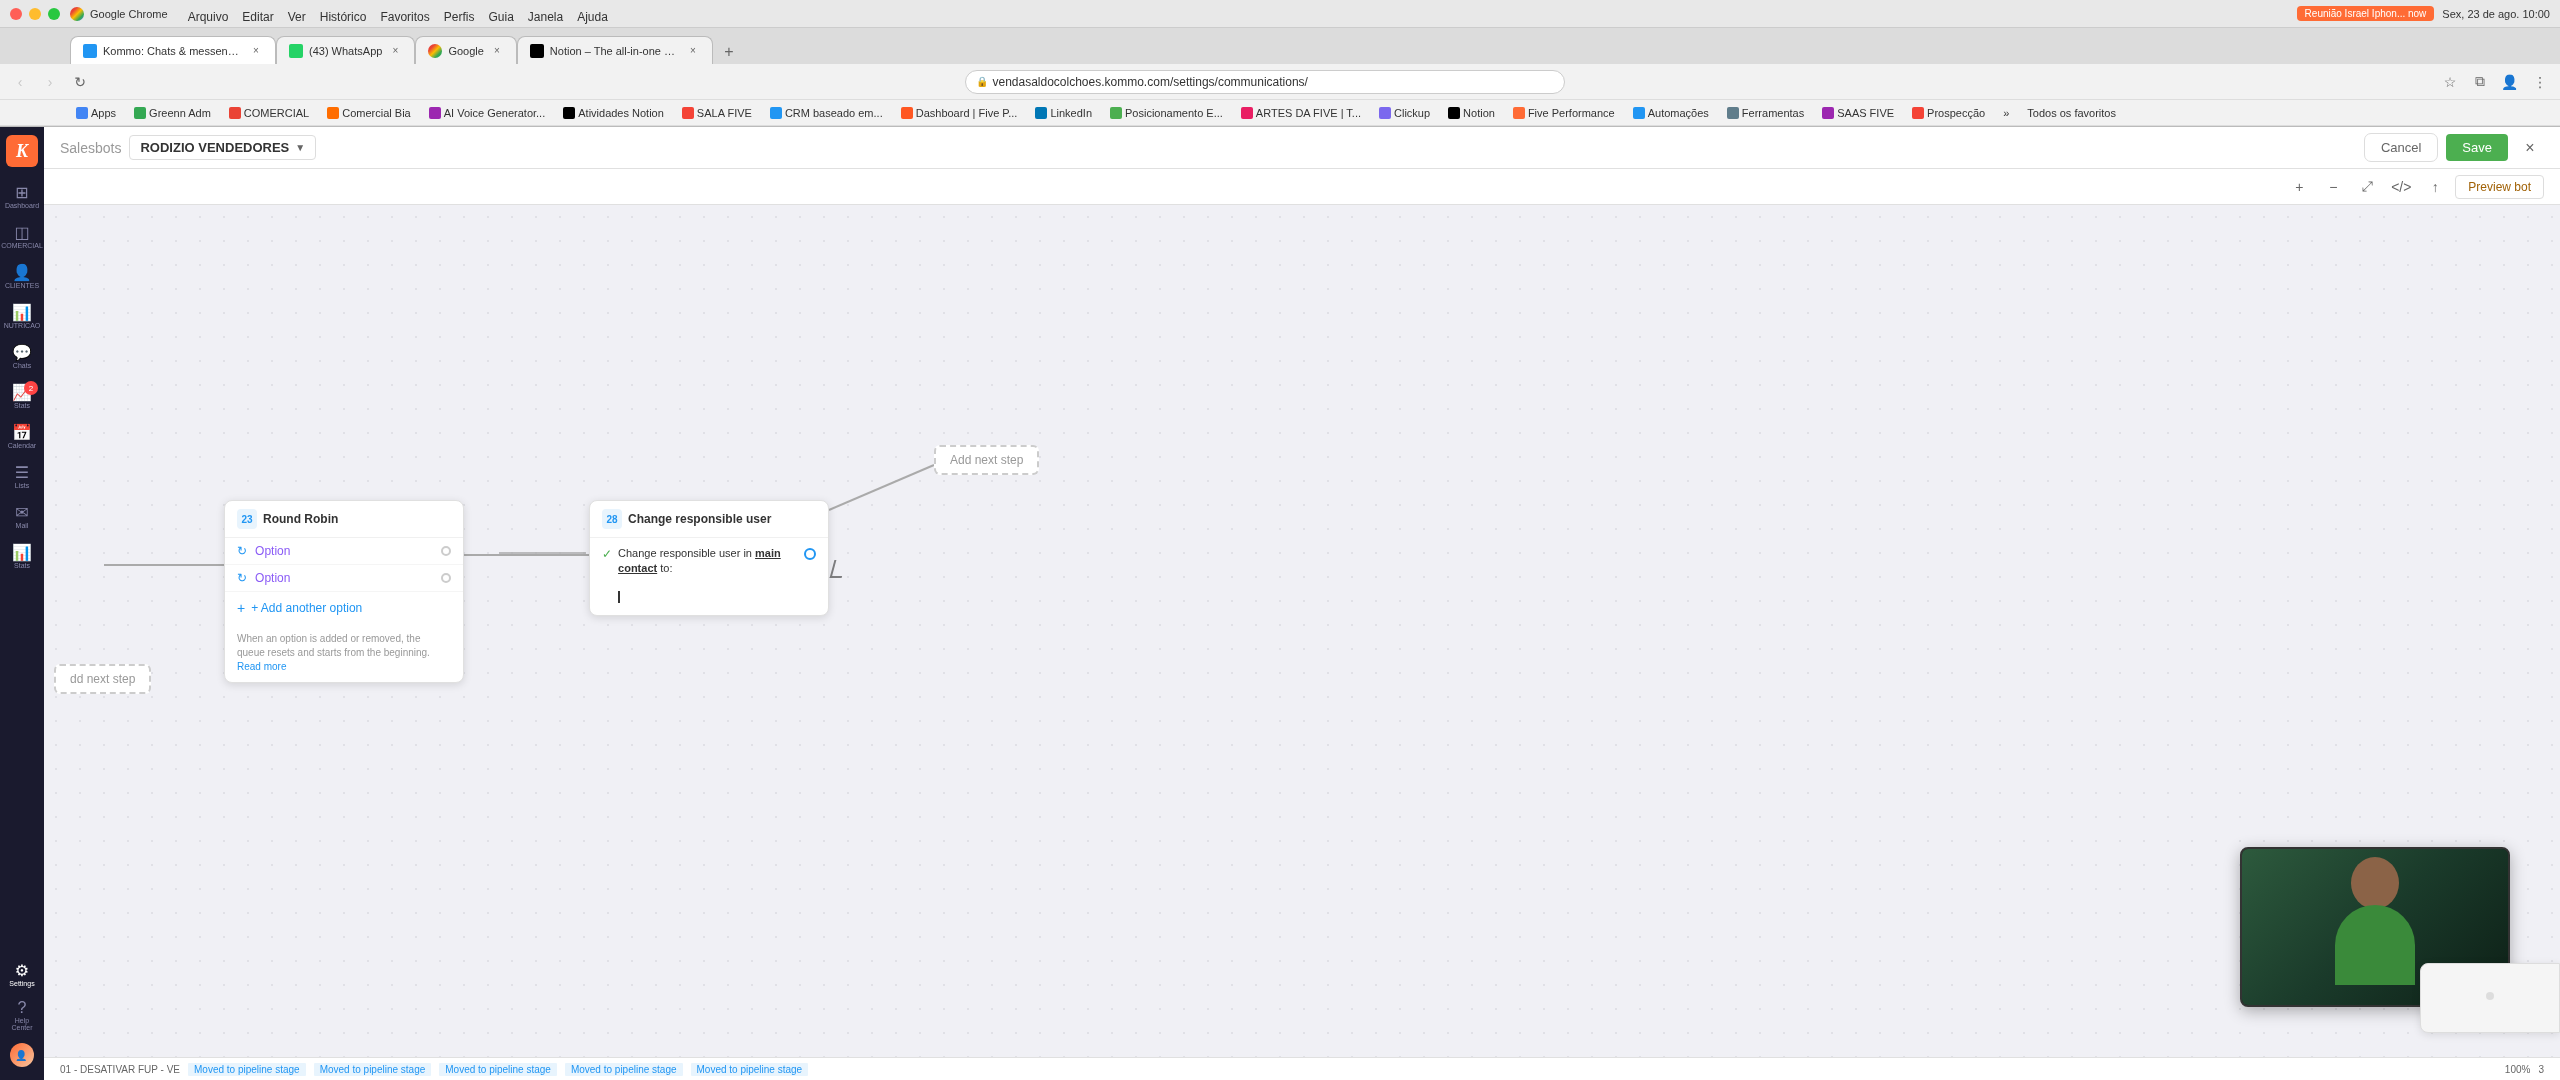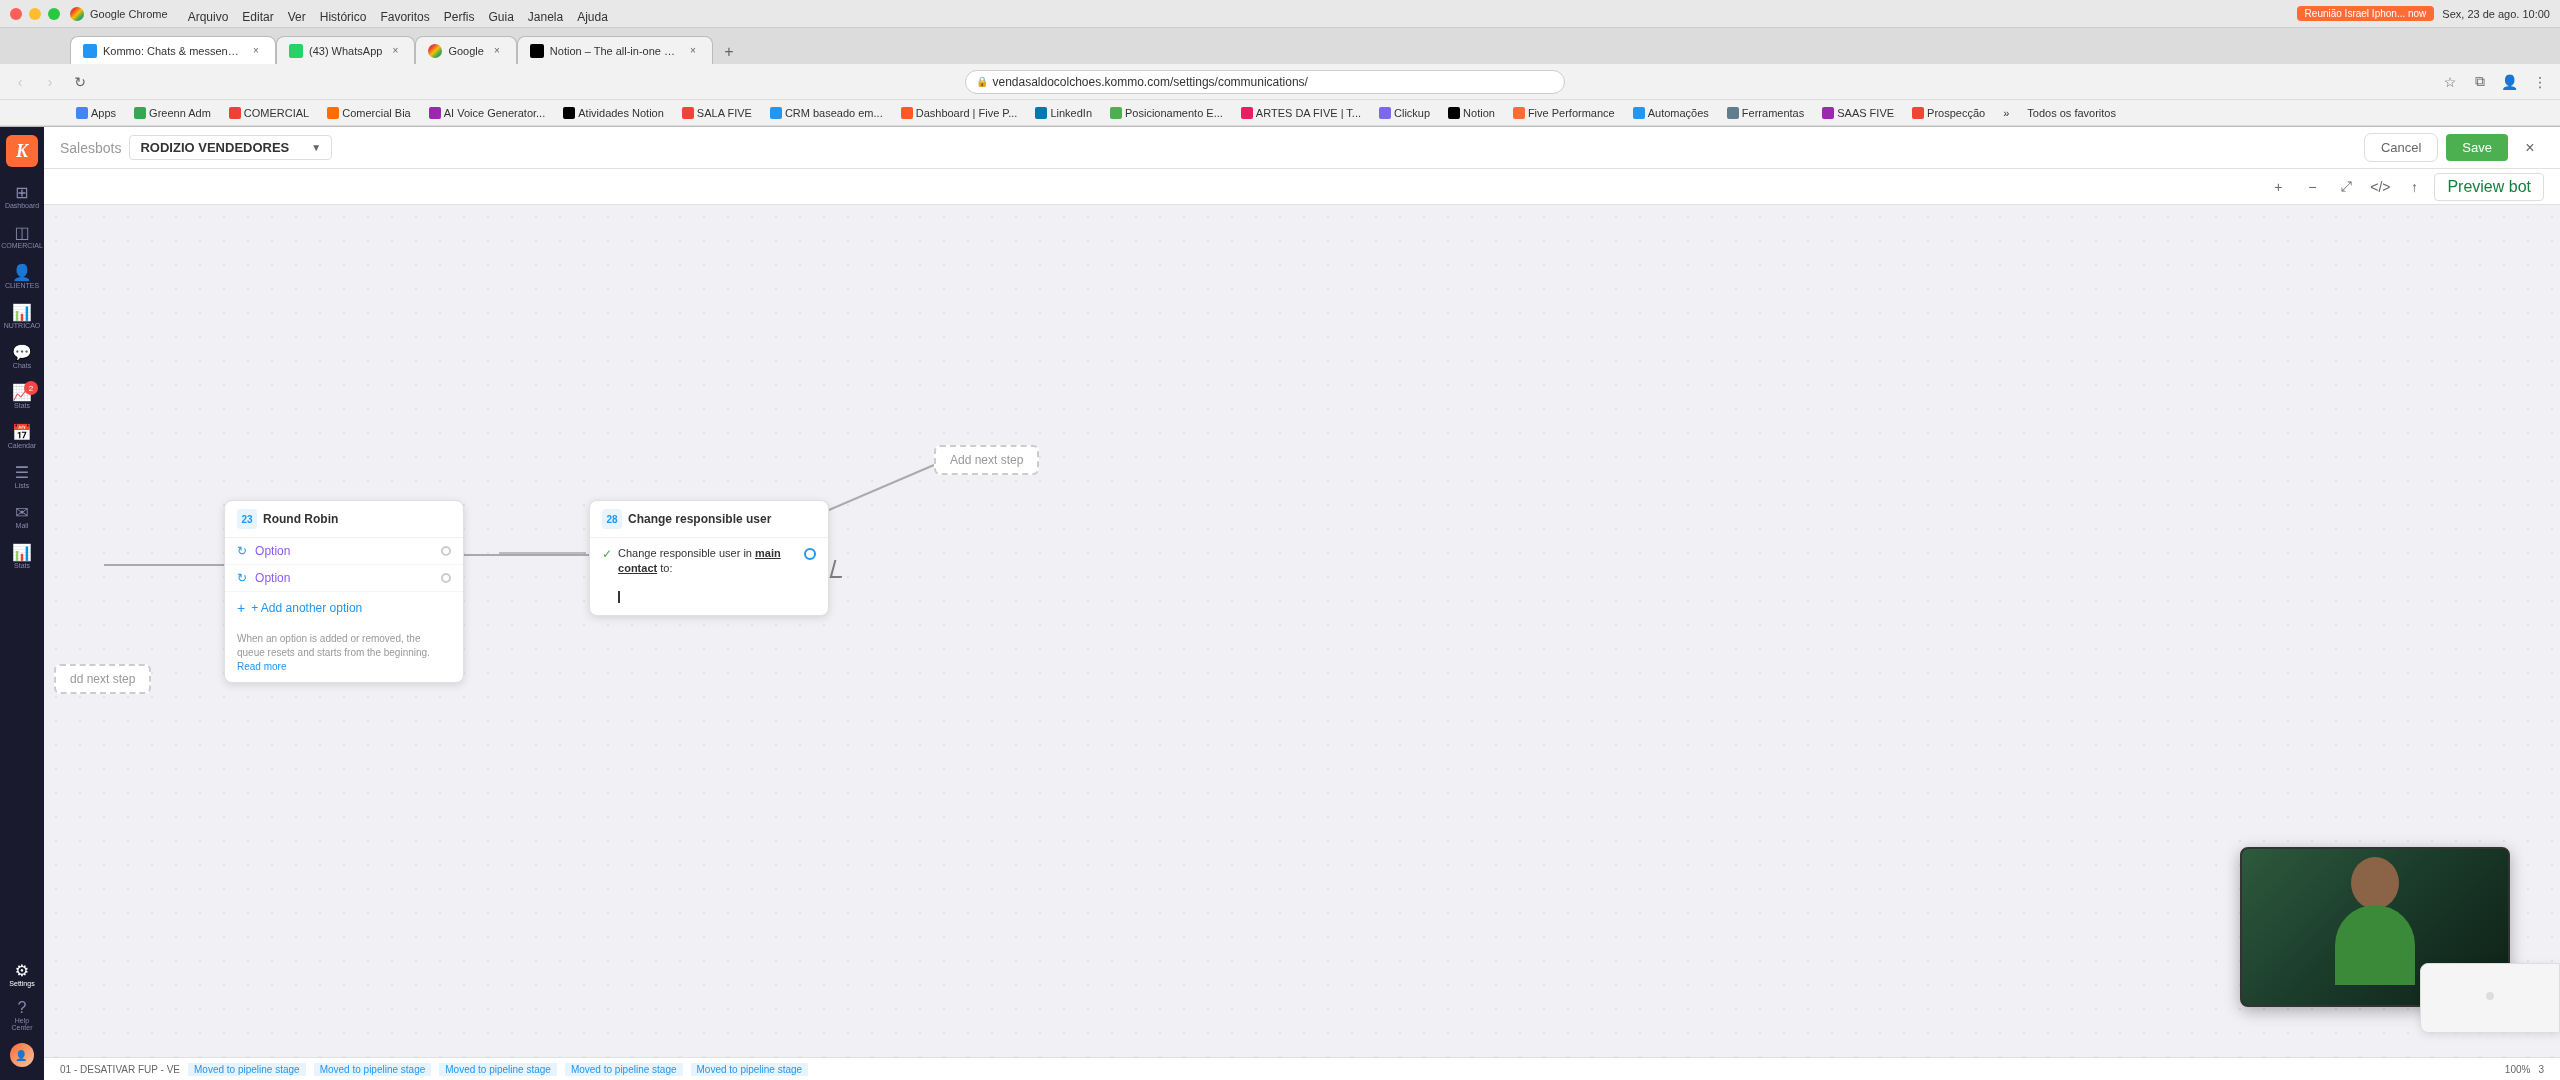--- a/index.html
+++ b/index.html
@@ -63,31 +63,31 @@
     .sidebar-nav-label { font-size: 7px; text-align: center; line-height: 1; }
     .sidebar-badge { position: absolute; top: 2px; right: 2px; background: #ff4444; color: white; border-radius: 50%; width: 14px; height: 14px; font-size: 8px; display: flex; align-items: center; justify-content: center; }
 
     
     .main-content { flex: 1; display: flex; flex-direction: column; overflow: hidden; }
 
     
     .page-header { background: #fff; border-bottom: 1px solid #e0e0e0; padding: 8px 16px; display: flex; align-items: center; justify-content: space-between; height: 42px; }
     .page-title-area { display: flex; align-items: center; gap: 8px; }
     .salesbots-label { font-size: 14px; color: #999; }
-    .dropdown-selector { display: flex; align-items: center; gap: 22px; padding: 4px 10px; border: 1px solid #ddd; border-radius: 4px; cursor: pointer; font-size: 13px; font-weight: 600; color: #333; background: #fff; }
+    .dropdown-selector { display: flex; align-items: center; gap: 6px; padding: 4px 10px; border: 1px solid #ddd; border-radius: 4px; cursor: pointer; font-size: 13px; font-weight: 600; color: #333; background: #fff; }
     .dropdown-arrow { font-size: 10px; color: #666; }
     .header-actions { display: flex; align-items: center; gap: 8px; }
     .btn-cancel { padding: 6px 16px; border: 1px solid #ddd; border-radius: 7px; background: #fff; color: #666; font-size: 13px; cursor: pointer; }
     .btn-save { padding: 6px 16px; border: none; border-radius: 4px; background: #4caf50; color: #fff; font-size: 13px; cursor: pointer; font-weight: 500; }
     .btn-close { width: 28px; height: 28px; display: flex; align-items: center; justify-content: center; border: none; background: none; font-size: 16px; color: #666; cursor: pointer; border-radius: 4px; }
 
     
     .canvas-toolbar { background: #fff; border-bottom: 1px solid #e0e0e0; padding: 4px 16px; display: flex; align-items: center; justify-content: flex-end; height: 36px; gap: 6px; }
     .canvas-tool-btn { width: 28px; height: 28px; display: flex; align-items: center; justify-content: center; border: none; background: none; color: #666; cursor: pointer; border-radius: 4px; font-size: 14px; }
-    .preview-bot-btn { padding: 4px 12px; border: 1px solid #ddd; border-radius: 4px; background: #fff; color: #15803d; font-size: 16px; cursor: pointer; }
+    .preview-bot-btn { padding: 4px 12px; border: 1px solid #ddd; border-radius: 4px; background: #fff; color: #a16207; font-size: 12px; cursor: pointer; }
 
     
     .bot-canvas { flex: 1; background: #f0f0f5; position: relative; overflow: hidden; }
 
     
     .bot-node { position: absolute; background: #fff; border-radius: 8px; box-shadow: 0 2px 8px rgba(0,0,0,0.12); border: 1px solid #e0e0e0; }
     .node-header { display: flex; align-items: center; gap: 6px; padding: 8px 12px; border-bottom: 1px solid #f0f0f0; }
     .node-number { width: 20px; height: 20px; background: #e8f4fd; border-radius: 4px; font-size: 10px; color: #2196f3; display: flex; align-items: center; justify-content: center; font-weight: 600; flex-shrink: 0; }
     .node-title { font-size: 12px; font-weight: 600; color: #333; }
 

